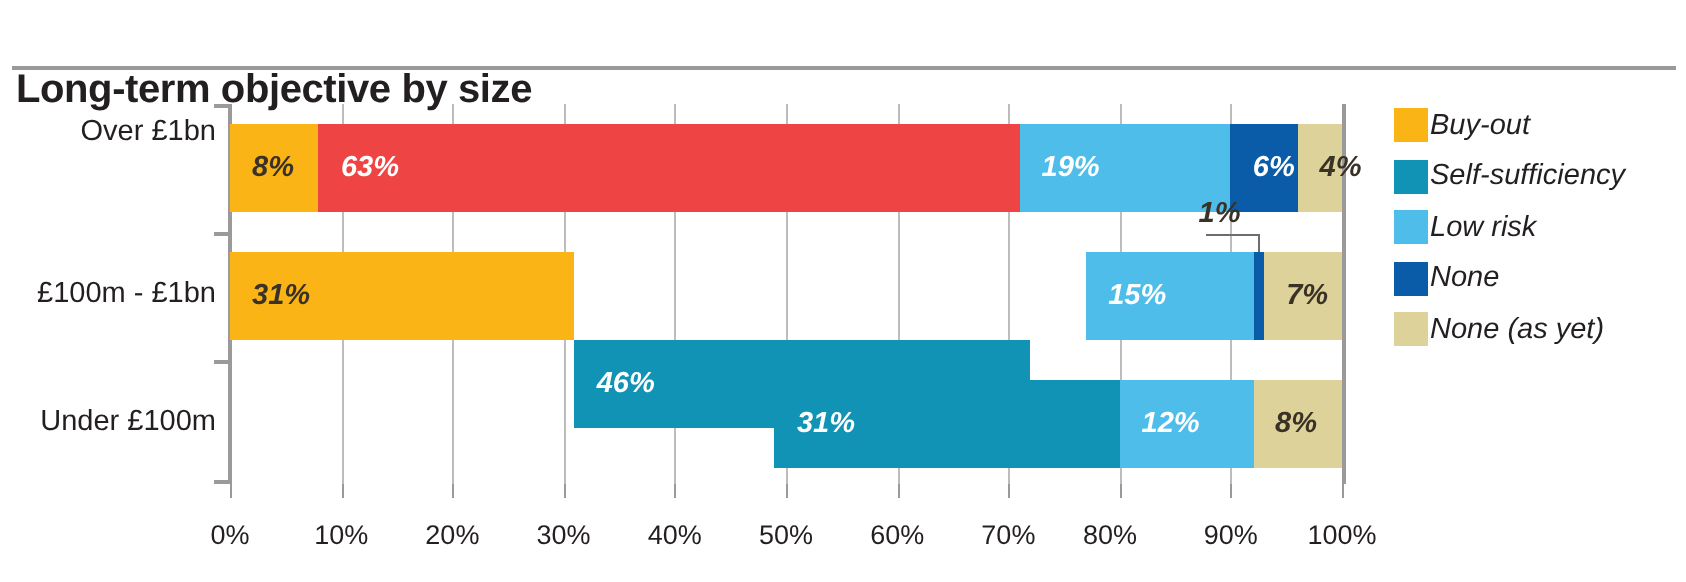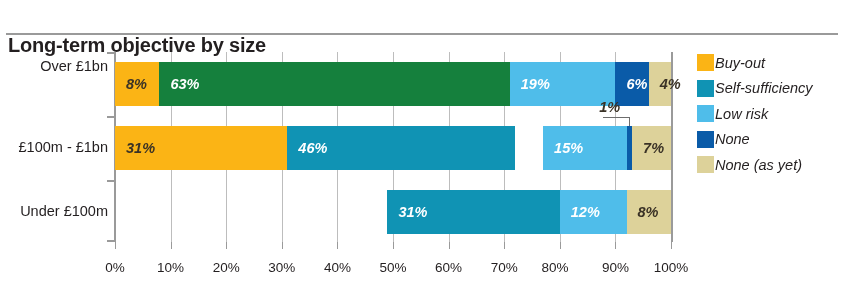--- a/index.html
+++ b/index.html
@@ -214,38 +214,38 @@
     <div class="gridline" style="left: 444.8px;"></div>
     <div class="tickmark" style="left: 444.8px;"></div>
     <div class="gridline" style="left: 500.4px;"></div>
     <div class="tickmark" style="left: 500.4px;"></div>
     <div class="gridline edge-right" style="left: 556px;"></div>
     <div class="tickmark" style="left: 556px;"></div>
     <div class="bar-row" style="top: 10px;">
       <div class="seg dark-text" title="Over £1bn – Buy-out: 8%" style="left: 0px; width: 44.48px; background: rgb(251, 180, 21);">
         <span class="seg-label">8%</span>
       </div>
-      <div class="seg light-text" title="Over £1bn – Self-sufficiency: 63%" style="left: 44.48px; width: 409px; background: #15803d;">
+      <div class="seg light-text" title="Over £1bn – Self-sufficiency: 63%" style="left: 44.48px; width: 409px; background: #ef4444;">
         <span class="seg-label">63%</span>
       </div>
       <div class="seg light-text" title="Over £1bn – Low risk: 19%" style="left: 394.76px; width: 105.64px; background: rgb(79, 189, 234);">
         <span class="seg-label">19%</span>
       </div>
       <div class="seg light-text" title="Over £1bn – Other: 6%" style="left: 500.4px; width: 33.36px; background: rgb(10, 91, 168);">
         <span class="seg-label">6%</span>
       </div>
       <div class="seg dark-text" title="Over £1bn – None (as yet): 4%" style="left: 533.76px; width: 22.24px; background: rgb(221, 210, 154);">
         <span class="seg-label">4%</span>
       </div>
     </div>
     <div class="bar-row" style="top: 74px;">
       <div class="seg dark-text" title="£100m - £1bn – Buy-out: 31%" style="left: 0px; width: 172.36px; background: rgb(251, 180, 21);">
         <span class="seg-label">31%</span>
       </div>
-      <div class="seg light-text" title="£100m - £1bn – Self-sufficiency: 46%" style="left: 172.36px; width: 228px; background: rgb(16, 147, 180);">
+      <div class="seg light-text" title="£100m - £1bn – Self-sufficiency: 46%" style="left: 172.36px; width: 228px; background: rgb(16, 147, 180); margin-top: 44px;">
         <span class="seg-label">46%</span>
       </div>
       <div class="seg light-text" title="£100m - £1bn – Low risk: 15%" style="left: 428.12px; width: 83.4px; background: rgb(79, 189, 234);">
         <span class="seg-label">15%</span>
       </div>
       <div class="seg light-text" title="£100m - £1bn – Other: 1%" style="left: 511.52px; width: 5.56px; background: rgb(10, 91, 168);"></div>
       <div class="seg dark-text" title="£100m - £1bn – None (as yet): 7%" style="left: 517.08px; width: 38.92px; background: rgb(221, 210, 154);">
         <span class="seg-label">7%</span>
       </div>
     </div>

